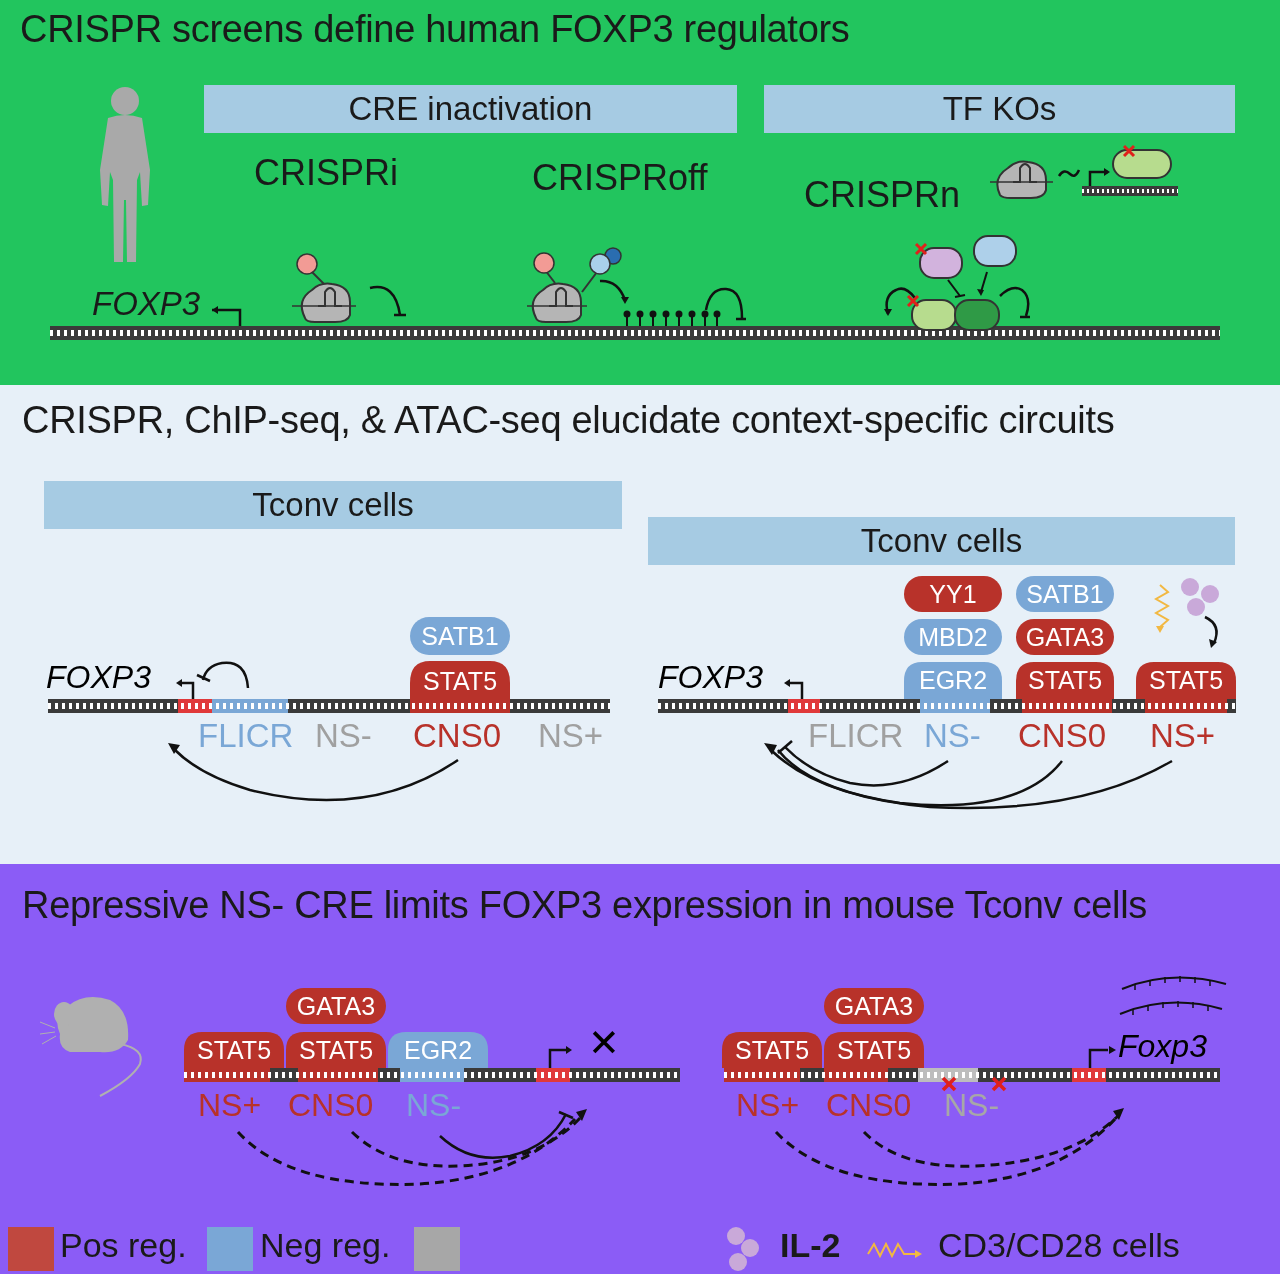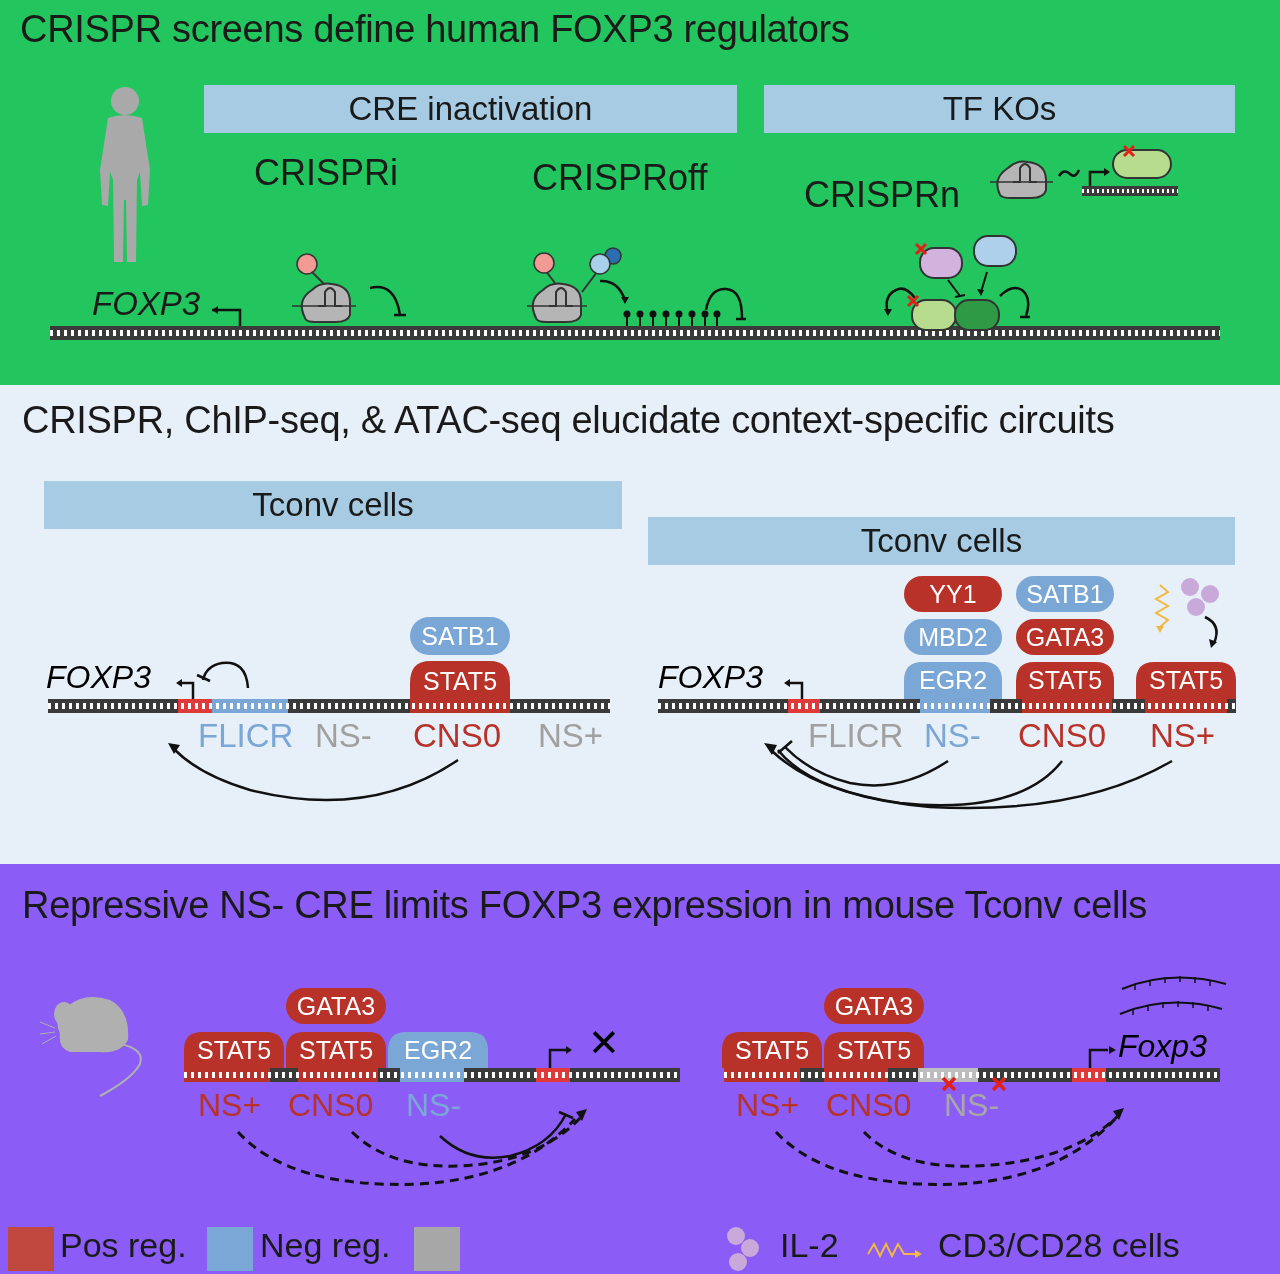--- a/index.html
+++ b/index.html
@@ -341,19 +341,19 @@
   <div class="lg-sw" style="left:8px;background:#c0483f;"></div>
   <div class="lg-t" style="left:60px;">Pos reg.</div>
   <div class="lg-sw" style="left:207px;background:#7aa7d6;"></div>
   <div class="lg-t" style="left:260px;">Neg reg.</div>
   <div class="lg-sw" style="left:414px;background:#a7a7a7;"></div>
   <svg style="position:absolute;left:724px;top:2px;" width="40" height="46">
     <circle cx="12" cy="10" r="9" fill="#c9a9d9"></circle>
       <circle cx="26" cy="22" r="9" fill="#c9a9d9"></circle>
       <circle cx="14" cy="36" r="9" fill="#c9a9d9"></circle>
   </svg>
-  <div class="lg-t" style="left:780px;">IL-2</div>
+  <div class="lg-t" style="left:780px;font-weight:bold;">IL-2</div>
   <svg style="position:absolute;left:866px;top:12px;" width="62" height="28">
     <path d="M2 18 L8 8 L14 20 L20 8 L26 20 L32 8 L38 18 L50 18" stroke="#f2b842" stroke-width="2" fill="none"></path>
     <path d="M56 18 l-7 -4 l0 8 z" fill="#f2b842"></path>
   </svg>
   <div class="lg-t" style="left:938px;">CD3/CD28 cells</div>
 </div>
 
 </body></html>

